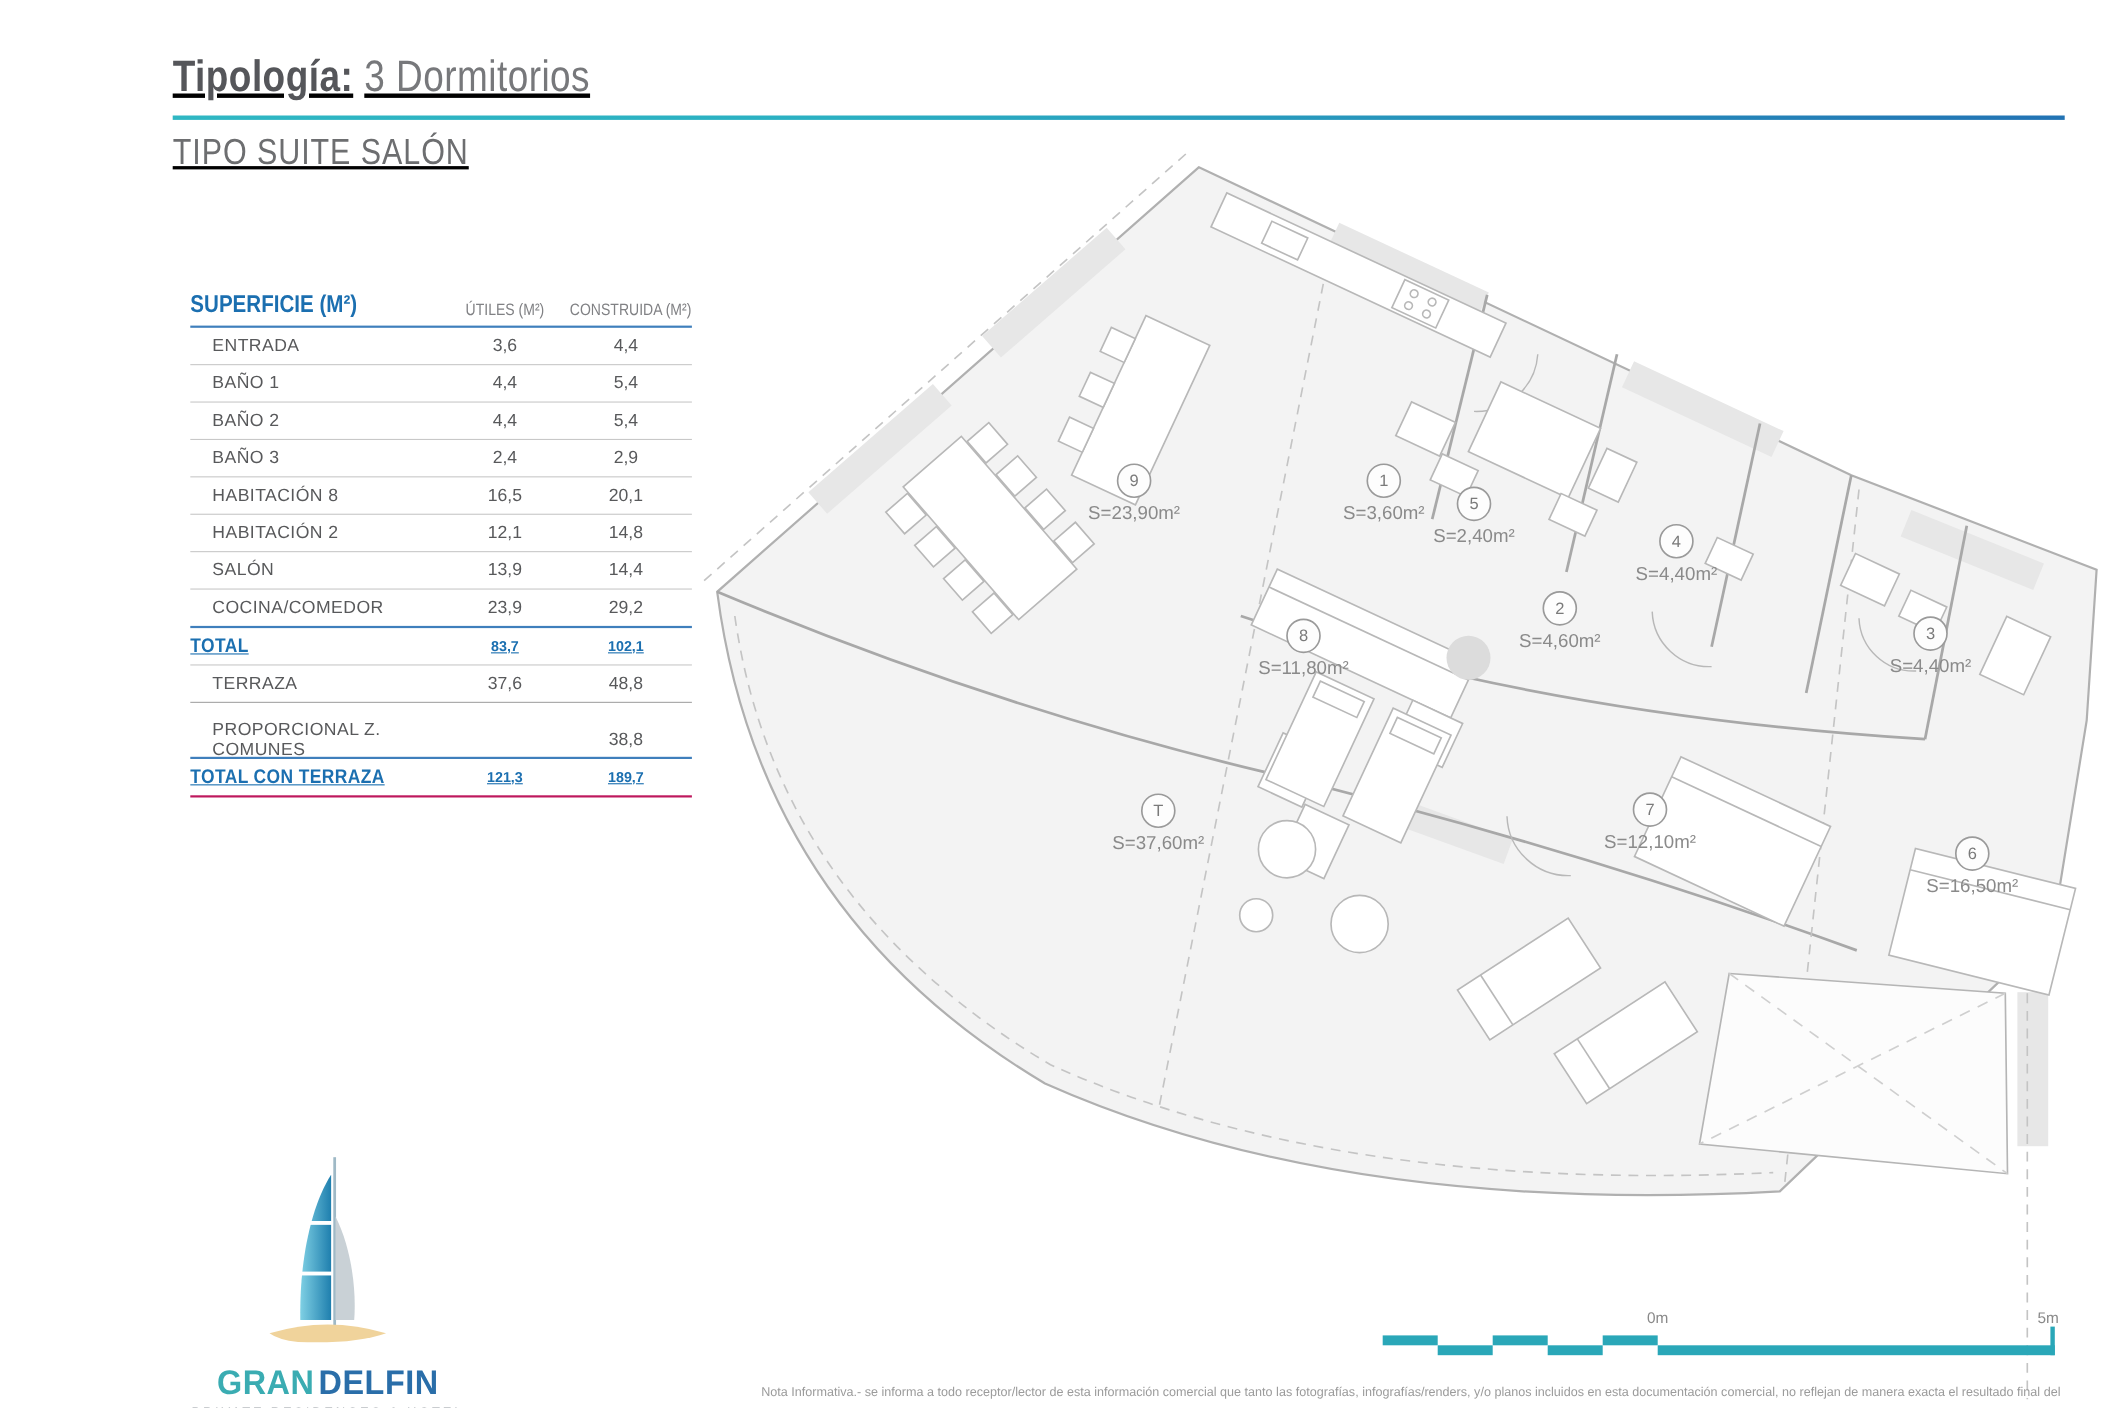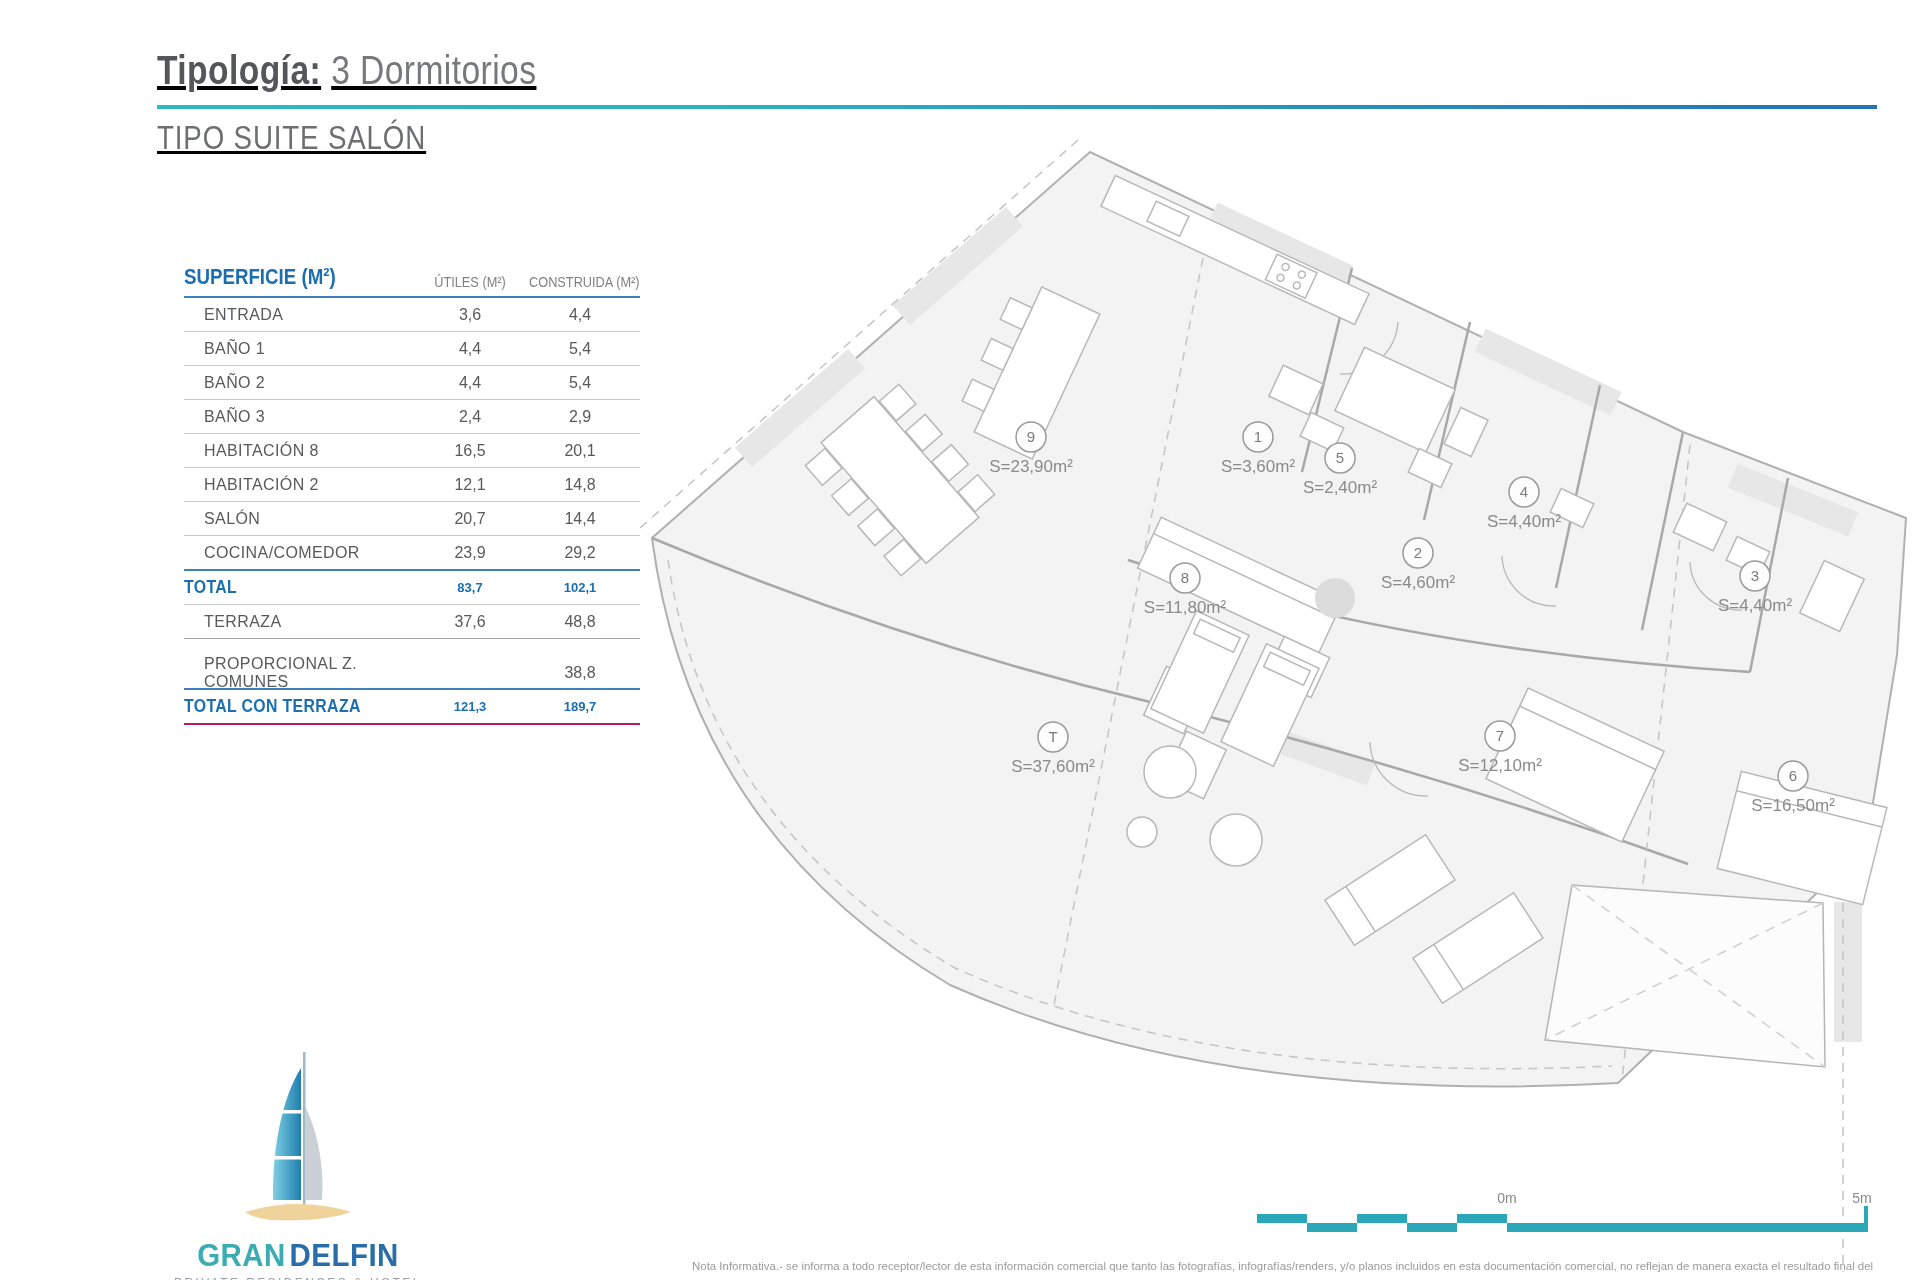--- a/index.html
+++ b/index.html
@@ -8,29 +8,29 @@
 
   
   .hdr{position:absolute;left:157px;top:48px;width:1720px;text-decoration:underline;}
   .title-line{transform:scaleX(.84);transform-origin:left;white-space:nowrap;font-size:40px;color:#55565a;letter-spacing:.5px;}
   .title-line .t-bold{font-weight:bold;color:#55565a;}
   .title-line .t-val{font-weight:normal;color:#77787b;margin-left:12px;}
   .hdr-rule{margin-top:12px;height:4px;width:1720px;background:linear-gradient(90deg,#2fb7c3 0%,#2bb0c2 35%,#2273b4 100%);}
   .subtitle{margin-top:10px;transform:scaleX(.84);transform-origin:left;font-size:33px;color:#6d6e70;letter-spacing:1px;white-space:nowrap;}
 
   
-  .stable{position:absolute;left:184px;top:252px;width:456px;font-size:16px;color:#58595b;}
+  .stable{position:absolute;left:173px;top:252px;width:456px;font-size:16px;color:#58595b;}
   .t-row{display:grid;grid-template-columns:1fr 100px 120px;align-items:center;height:33px;border-bottom:1px solid #c8c8c8;}
   .t-row .lbl{padding-left:20px;letter-spacing:.4px;}
   .t-row .num{text-align:center;}
   .t-head{display:grid;grid-template-columns:1fr 100px 120px;align-items:end;height:38px;border-bottom:2px solid #3f7fbc;padding-bottom:6px;}
   .t-head .h1{font-weight:bold;color:#1b6fb0;font-size:22px;transform:scaleX(.85);transform-origin:left;white-space:nowrap;}
   .t-head .h2{color:#808184;font-size:15px;text-align:center;transform:scaleX(.85);white-space:nowrap;}
   .row-precede-total{border-bottom:2px solid #3f7fbc;}
-  .t-total{font-weight:bold;color:#1b6fb0;border-bottom:1px solid #c8c8c8;}
+  .t-total{font-weight:bold;color:#1b6fb0;border-bottom:1px solid #c8c8c8;text-decoration:underline;}
   .t-total .lbl{padding-left:0;font-size:18px;transform:scaleX(.88);transform-origin:left;white-space:nowrap;}
   .t-total .num{font-size:13px;}
   .row-terraza{border-bottom:1px solid #a3a3a3;}
   .row-comunes{border-bottom:2px solid #3f7fbc;margin-top:16px;}
   .t-grandtotal{border-bottom:2px solid #be185d;}
 
   
   .plan-svg{position:absolute;left:0;top:0;width:1920px;height:1280px;}
   .plan-svg text{font-family:"Liberation Sans",sans-serif;}
 
@@ -89,21 +89,21 @@
         <span class="num">16,5</span>
         <span class="num">20,1</span>
       </div>
     <div class="t-row">
         <span class="lbl">HABITACIÓN 2</span>
         <span class="num">12,1</span>
         <span class="num">14,8</span>
       </div>
     <div class="t-row">
         <span class="lbl">SALÓN</span>
-        <span class="num">20,7</span>
+        <span class="num">13,9</span>
         <span class="num">14,4</span>
       </div>
     <div class="t-row row-precede-total">
         <span class="lbl">COCINA/COMEDOR</span>
         <span class="num">23,9</span>
         <span class="num">29,2</span>
       </div>
 
     <div class="t-row t-total">
         <span class="lbl">TOTAL</span>

